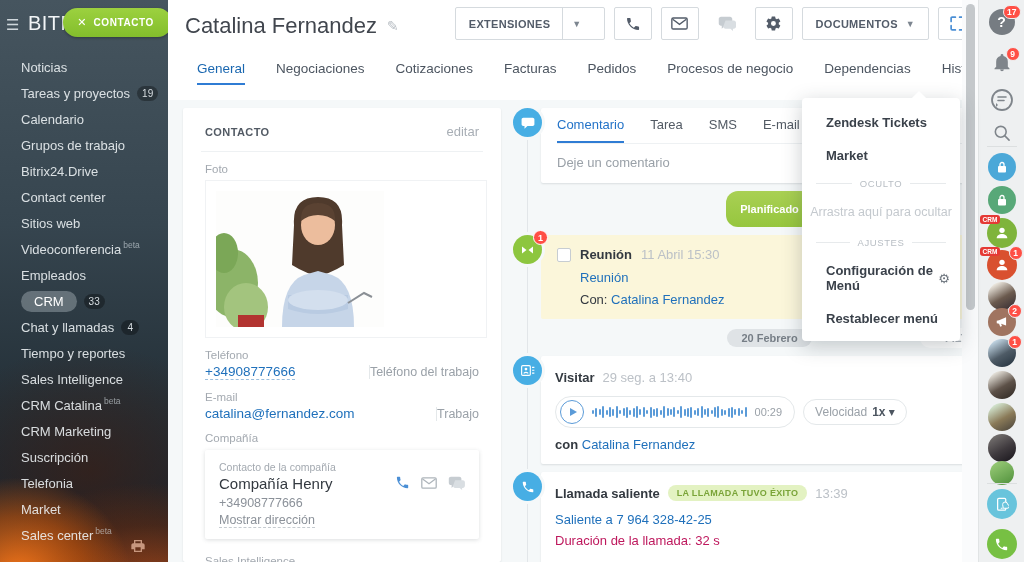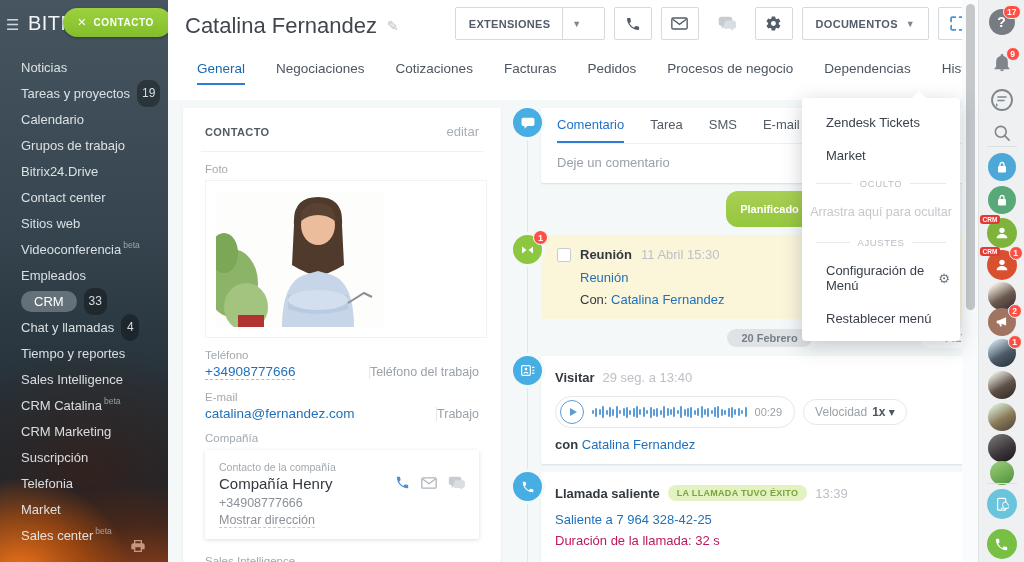--- a/index.html
+++ b/index.html
@@ -19,22 +19,22 @@
   .burger { color:#cfd7dc; font-size:15px; margin-right:4px; cursor:pointer; }
   .logo { font-size:20px; letter-spacing:.5px; color:#f2f5f7; font-weight:400; }
   .logo .logo24 { color:#3ab6e8; }
   .contact-btn { position:absolute; right:-4px; top:8px; height:29px; padding:0 18px 0 14px; border-radius:15px;
     background:linear-gradient(180deg,#9cd13f,#83be2c); display:flex; align-items:center; gap:7px; cursor:pointer;
     box-shadow:0 1px 3px rgba(0,0,0,.3); }
   .contact-btn .x { color:#fff; font-size:11px; font-weight:700; }
   .contact-btn span:last-child { color:#fff; font-size:10px; font-weight:700; letter-spacing:.6px; }
   .menu { margin-top:10px; }
   .mi { position:relative; height:26px; display:flex; align-items:center; padding-left:21px; font-size:13px; color:rgba(240,245,247,.88); cursor:pointer; white-space:nowrap; }
-  .mbadge { margin-left:7px; min-width:18px; height:27px; padding:0 5px; border-radius:9px; background:rgba(0,0,0,.32);
-    color:#d7dde1; font-size:12px; display:inline-flex; align-items:center; justify-content:center; }
+  .mbadge { margin-left:7px; min-width:18px; height:15px; padding:0 5px; border-radius:9px; background:rgba(0,0,0,.32);
+    color:#d7dde1; font-size:10px; display:inline-flex; align-items:center; justify-content:center; }
   .beta { font-size:8.5px; color:rgba(220,228,233,.6); margin-left:2px; transform:translateY(-4px); }
   .mi.crm-active .crm-pill { background:rgba(190,200,205,.38); border-radius:12px; padding:3px 13px; color:#fff; }
   .printer { position:absolute; right:22px; bottom:8px; opacity:.75; cursor:pointer; }
 
   
   .main { position:relative; flex:1; display:flex; flex-direction:column; background:#f5f8f9; min-width:0; }
   .mhead { background:#fff; height:100px; flex:0 0 100px; position:relative; }
   .title-row { display:flex; align-items:center; padding:13px 0 0 17px; }
   .page-title { font-size:22px; color:#41464e; font-weight:400; }
   .pencil { color:#b7bdc3; font-size:14px; margin-left:10px; cursor:pointer; }
@@ -121,21 +121,21 @@
   .badge-ok { background:#e3f2c2; color:#7aa438; font-size:9px; font-weight:700; letter-spacing:.3px; border-radius:10px; padding:3px 9px; }
   .c-line { font-size:13px; margin-top:9px; }
   .c-dur { font-size:13px; color:#be185d; margin-top:6px; }
   .c-contact-row { display:flex; align-items:center; justify-content:space-between; margin-top:12px; }
   .c-contact { font-size:13px; color:#333940; }
 
   
   .dropdown { position:absolute; left:802px; top:98px; width:158px; z-index:40; background:#fff; border-radius:4px;
     box-shadow:0 5px 20px rgba(40,50,60,.25); padding:8px 0 6px; }
   .dd-notch { position:absolute; top:-5px; left:112px; width:10px; height:10px; background:#fff; transform:rotate(45deg); }
-  .dd-item { font-size:13px; color:#3a414a; padding:9px 10px 9px 24px; cursor:pointer; display:flex; align-items:center; justify-content:space-between; }
+  .dd-item { font-size:13px; color:#3a414a; padding:9px 10px 9px 24px; cursor:pointer; display:flex; align-items:center; justify-content:space-between;font-weight:bold; }
   .dd-sec { display:flex; align-items:center; gap:8px; margin:6px 14px; }
   .dd-sec .l { flex:1; border-top:1px solid #e7eaec; }
   .dd-sec span { font-size:9.5px; letter-spacing:.6px; color:#b8bec4;text-align:right; }
   .dd-hint { font-size:12.5px; color:#c4c9ce; text-align:center; padding:10px 6px 12px; }
   .dd-gear { color:#6b737c; font-size:13px; }
 
   
   .sb-track { position:absolute; right:46px; top:0; width:16px; height:562px; background:#fafbfc; z-index:20; }
   .sb-thumb { position:absolute; right:49px; top:4px; width:9px; height:306px; border-radius:5px; background:#c4c8cb; z-index:21; cursor:pointer; }
 

